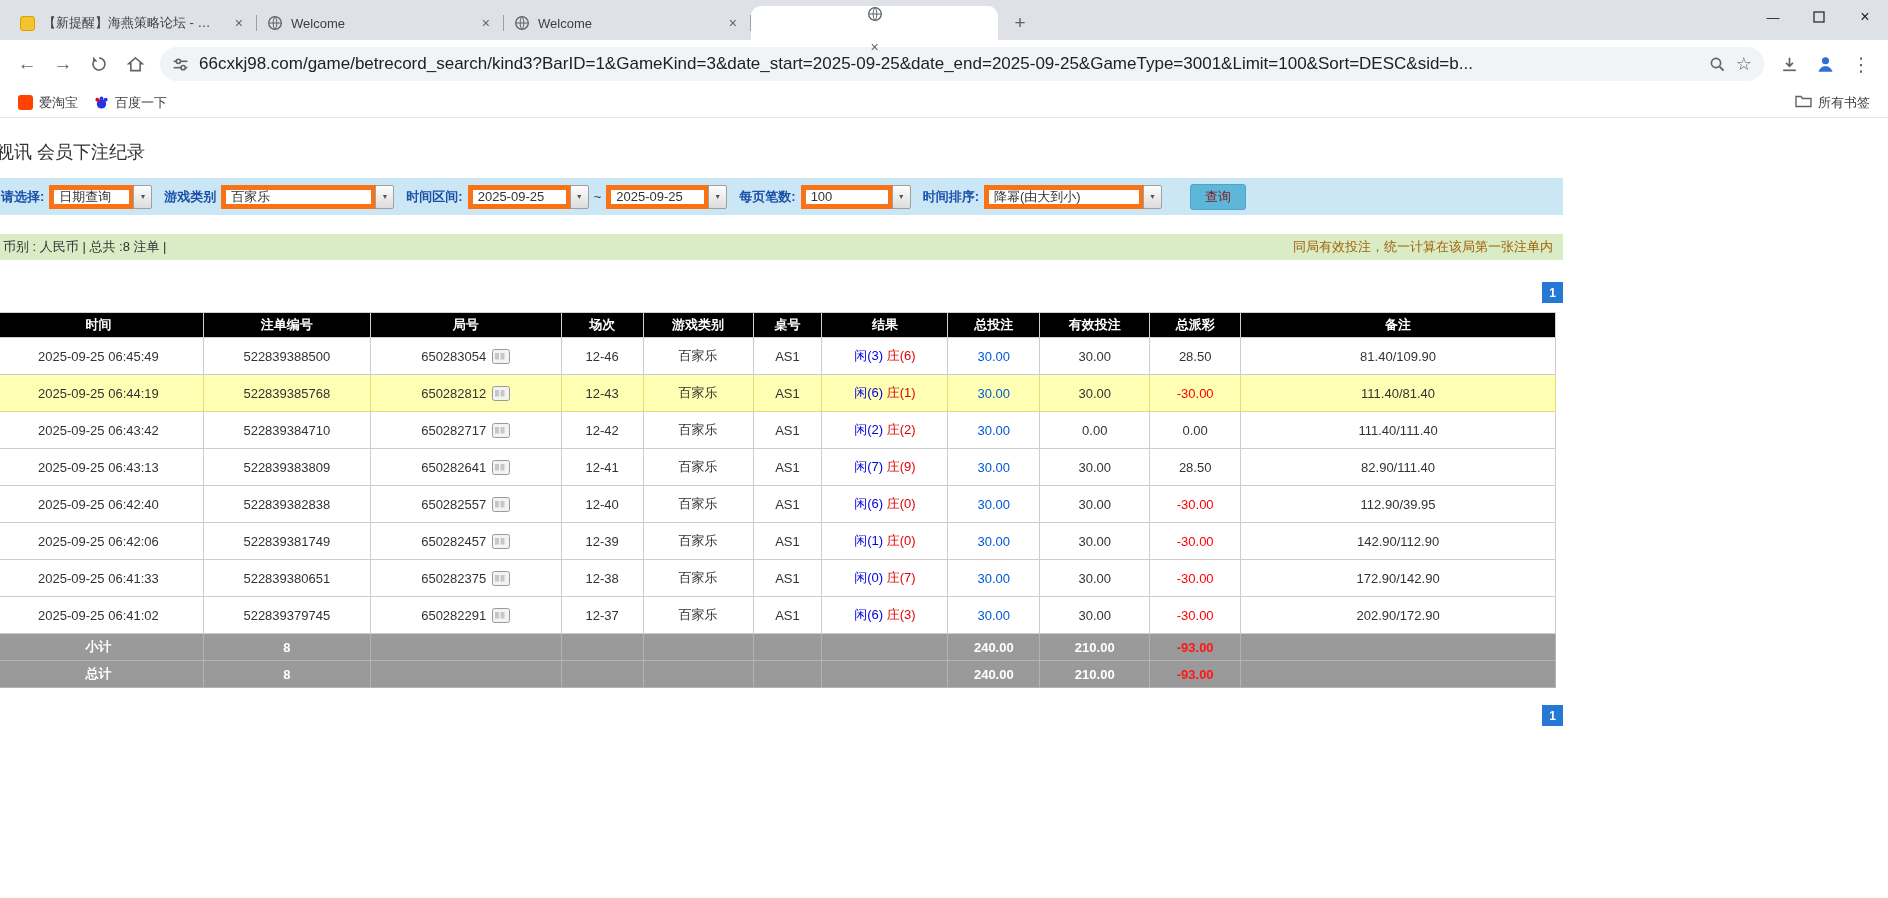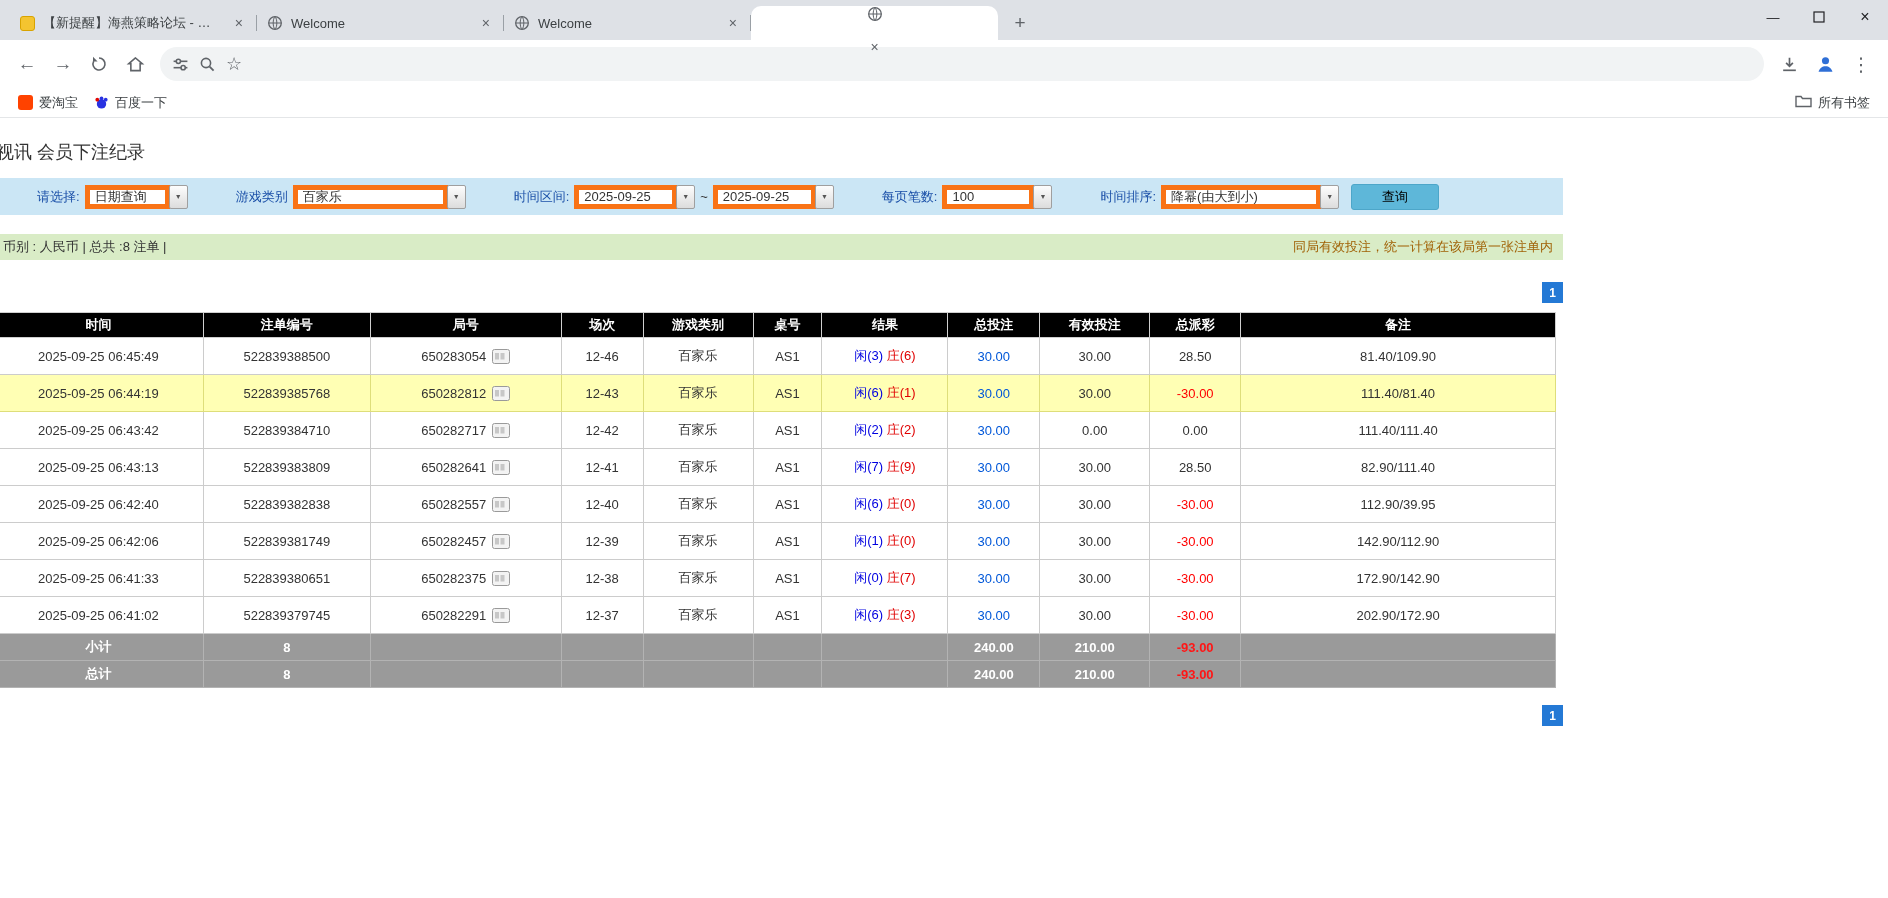--- a/index.html
+++ b/index.html
@@ -42,32 +42,32 @@
   .bm-ic.tb { background:#ff4200; border-radius:3px; }
   .bm-spacer { flex:1; }
   .allbm { display:flex; align-items:center; gap:6px; padding:3px 8px; }
 
   
   .page { margin-left:-7px; width:1570px; padding-top:22px; }
   .page-title { font-size:18px; color:#333; padding-left:3px; }
 
   .filterbar { margin-top:14px; background:#cbe6f5; height:37px; display:flex;
     align-items:center; padding:0 8px; font-size:13px; }
-  .flabel { color:#1b50a8; font-weight:normal; margin:0 5px 0 12px; white-space:nowrap;padding-left:36px; }
+  .flabel { color:#1b50a8; font-weight:bold; margin:0 5px 0 12px; white-space:nowrap; }
   .flabel:first-child { margin-left:0; }
   .combo { display:inline-flex; align-items:center; }
   .cinput { height:24px; border:5px solid #f97316; background:#fff; font-size:13px;
     padding:0 5px; font-family:"Liberation Sans", sans-serif; color:#333; }
   .cbtn { height:24px; width:19px; margin-left:-1px; border:1px solid #9f9f9f;
     background:linear-gradient(#fdfdfd,#dcdcdc); display:inline-flex; align-items:center;
     justify-content:center; border-radius:2px; }
   .arr { font-size:7px; color:#555; }
   .tilde { margin:0 5px; color:#333; }
-  .search-btn { margin-left:12px; height:26px; padding:0 30px; background:#5eb7d9;
-    color:#000000; border:1px solid #4da6c9; border-radius:3px; font-size:13px;
+  .search-btn { margin-left:28px; height:26px; padding:0 14px; background:#5eb7d9;
+    color:#7f1d1d; border:1px solid #4da6c9; border-radius:3px; font-size:13px;
     font-family:"Liberation Sans", sans-serif; }
 
   .summarybar { margin-top:19px; background:#d9ecc6; height:26px; display:flex;
     align-items:center; justify-content:space-between; padding:0 10px; font-size:13px; color:#333; }
   .summarybar .red { color:#a16207; }
 
   .pagerline { margin-top:22px; display:flex; justify-content:flex-end; }
   .pagerline.bottom { margin-top:17px; }
   .pagebox { width:21px; height:21px; background:#2479d5; color:#fff; font-size:12px;
     font-weight:bold; display:flex; align-items:center; justify-content:center; }
@@ -158,20 +158,21 @@
     <span class="obtn">
       <svg width="17" height="17" viewBox="0 0 16 16">
           <g stroke="#5f6368" stroke-width="1.5" fill="#f1f3f4">
             <line x1="1.5" y1="5" x2="14.5" y2="5"></line>
             <circle cx="6" cy="5" r="2"></circle>
             <line x1="1.5" y1="11" x2="14.5" y2="11"></line>
             <circle cx="10.5" cy="11" r="2"></circle>
           </g>
         </svg>
     </span>
+    <span class="url">66cxkj98.com/game/betrecord_search/kind3?BarID=1&amp;GameKind=3&amp;date_start=2025-09-25&amp;date_end=2025-09-25&amp;GameType=3001&amp;Limit=100&amp;Sort=DESC&amp;sid=b...</span>
     <span class="obtn">
       <svg width="17" height="17" viewBox="0 0 17 17">
           <circle cx="7" cy="7" r="4.6" fill="none" stroke="#5f6368" stroke-width="1.6"></circle>
           <line x1="10.6" y1="10.6" x2="14.6" y2="14.6" stroke="#5f6368" stroke-width="1.8"></line>
         </svg>
     </span>
     <span class="obtn" style="font-size:18px;">☆</span>
   </div>
   <span class="tbtn">
     <svg width="19" height="19" viewBox="0 0 18 18">

